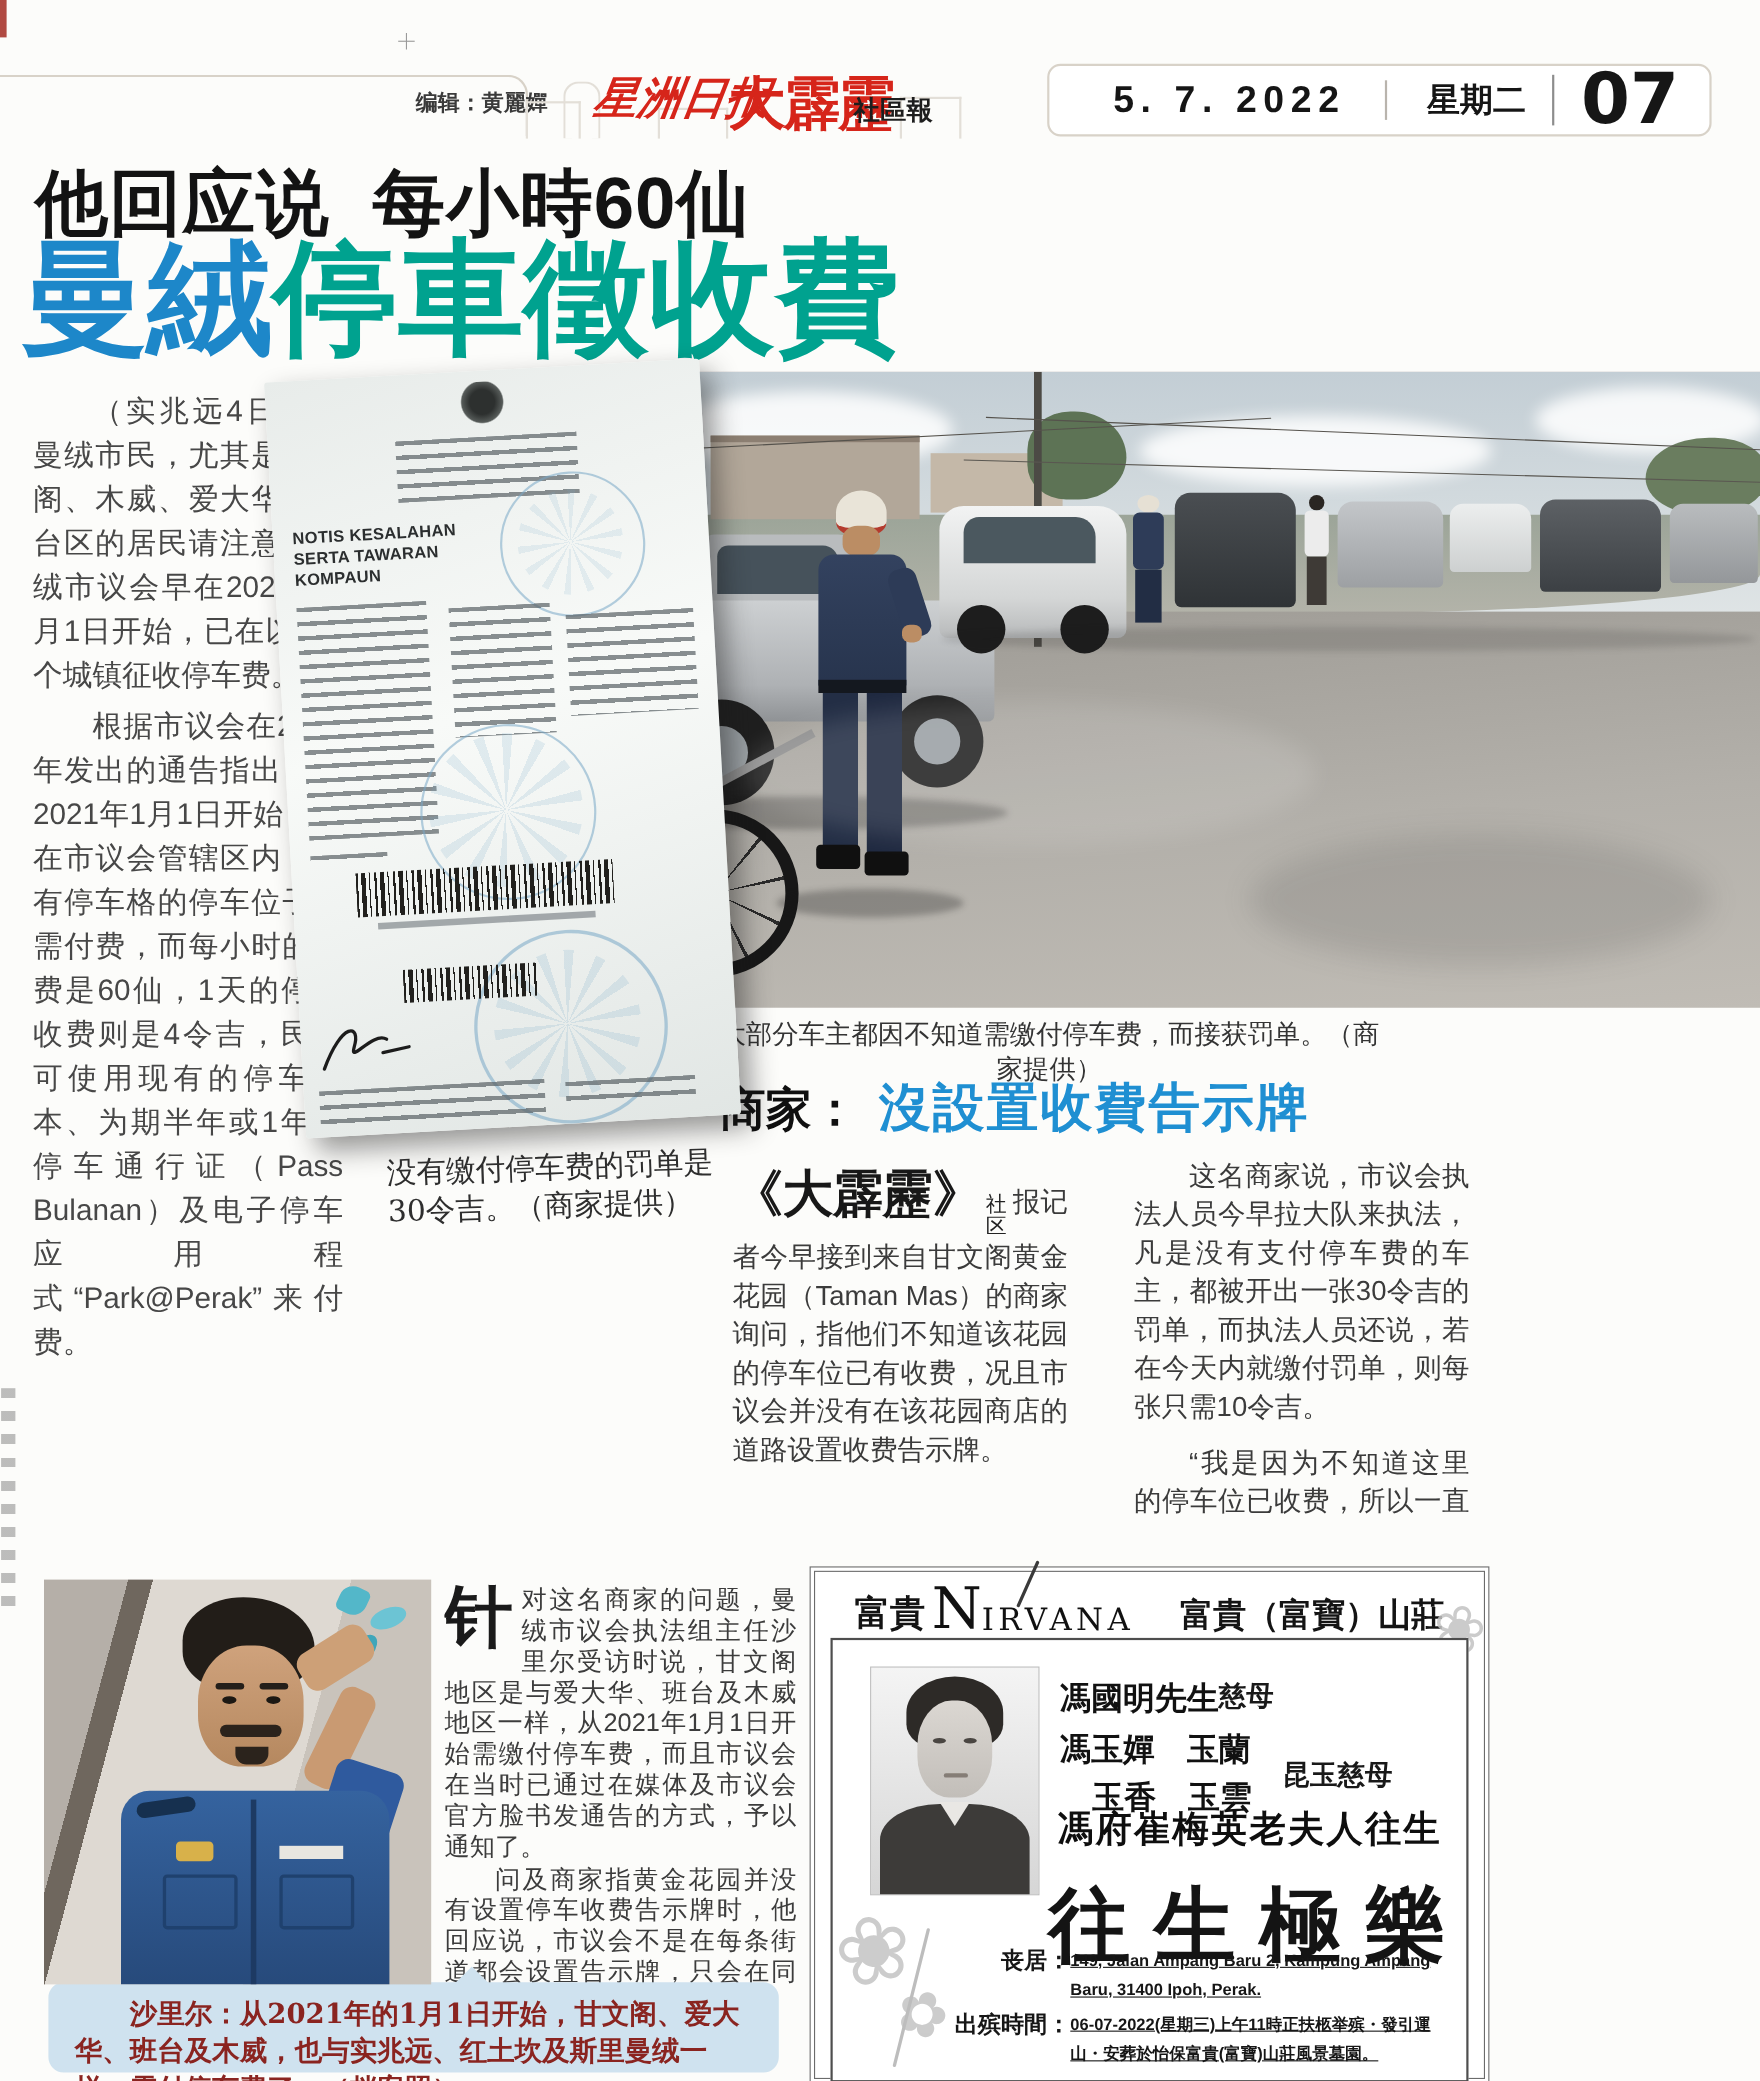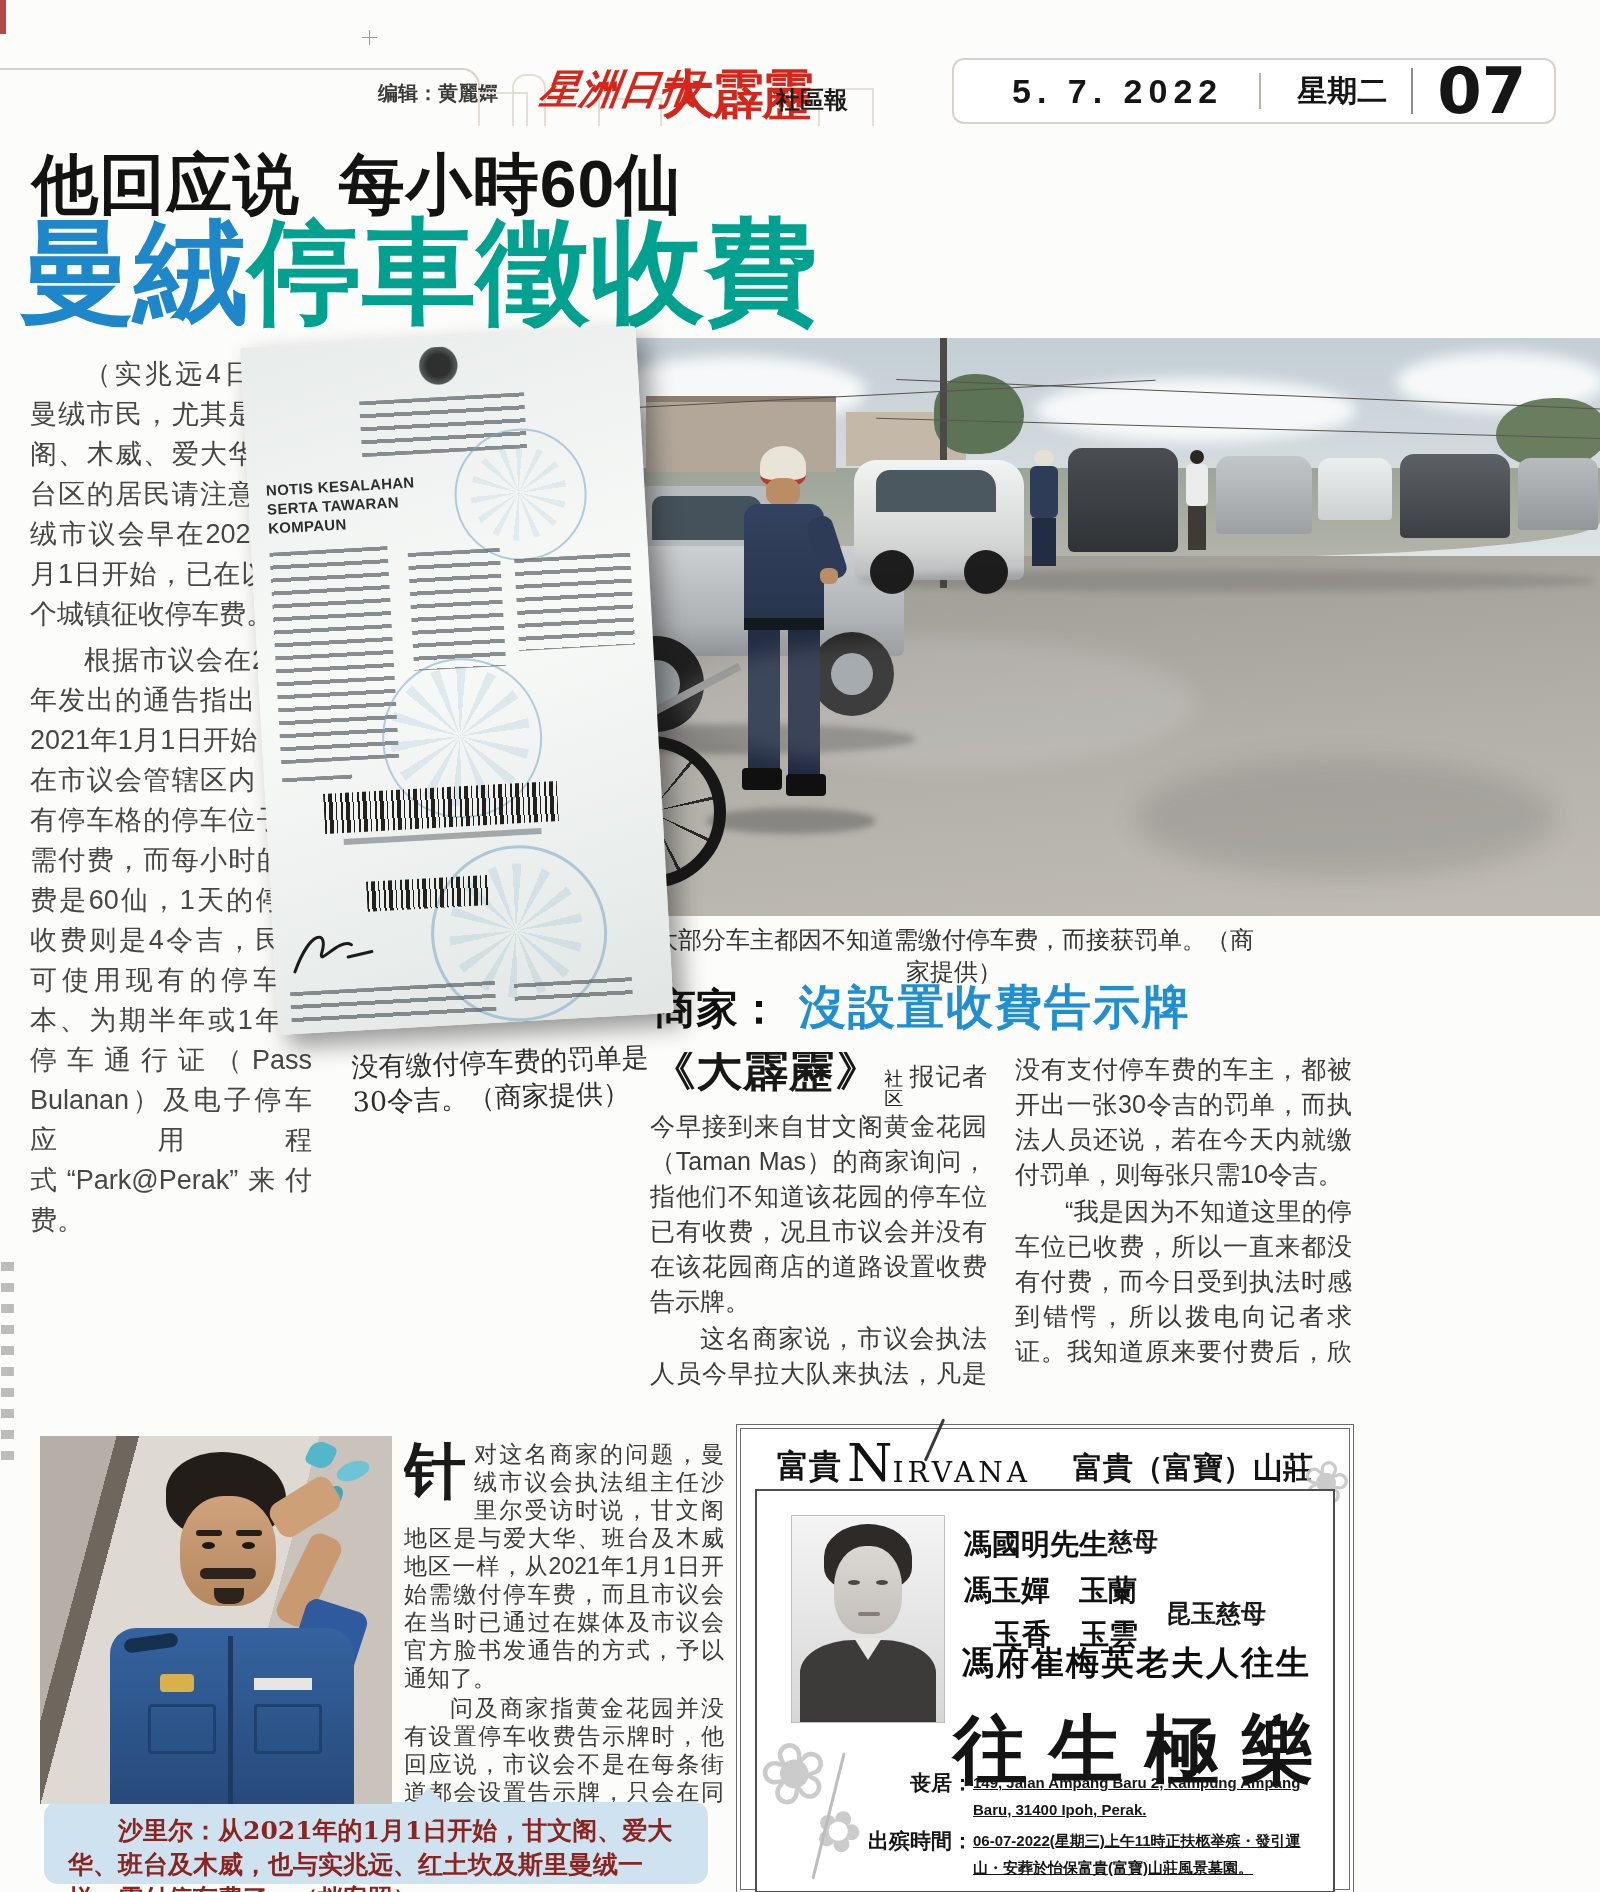--- a/index.html
+++ b/index.html
@@ -40,21 +40,21 @@
   .swirl{border-radius:50%;background:repeating-conic-gradient(rgba(120,170,200,.3) 0 8deg,transparent 8deg 26deg);}
   .barcode{background:repeating-linear-gradient(90deg,#21201d 0 2px,transparent 2px 5px,#21201d 5px 9px,transparent 9px 12px,#21201d 12px 13px,transparent 13px 17px);}
   .ticket-title{font-size:15px;line-height:19px;font-weight:800;color:#2b2e2f;letter-spacing:.3px;}
   .ticket-caption{font-family:"DejaVu Serif",serif;font-size:27px;line-height:35px;color:#2e2e2e;transform:rotate(-2deg);z-index:4;}
   
   .a2-head{display:flex;align-items:baseline;gap:19px;}
   .a2-prefix{font-size:42px;font-weight:900;color:#101010;}
   .a2-main{font-size:47px;font-weight:900;color:var(--subhead-blue);letter-spacing:2px;}
   .a2-cols{width:702px;height:356px;column-count:2;column-gap:28px;column-fill:auto;
            font-size:25px;line-height:35px;color:#3b3b3b;text-align:justify;overflow:hidden;}
-  .a2-cols p{margin:0;}
+  .a2-cols p{margin:16px;}
   .a2-cols p.ind{text-indent:2em;margin-top:2px;}
   .lede-brand{font-family:"DejaVu Serif",serif;font-size:46px;font-weight:900;color:#181818;letter-spacing:-1px;}
   .lede-stack{display:inline-flex;flex-direction:column;font-size:19px;line-height:20px;color:#222;vertical-align:baseline;margin:0 5px 0 3px;}
   
   .a3-head{display:flex;align-items:baseline;gap:8px;}
   .a3-prefix{font-size:40px;font-weight:900;color:#101010;}
   .a3-main{font-size:44px;font-weight:900;color:var(--subhead-blue);letter-spacing:1px;}
   .a3-photo{overflow:hidden;z-index:1;background:linear-gradient(105deg,#b5afa8 0 17%,#6f675e 17% 22%,#ded9d2 22% 62%,#c9c3bb 62% 100%);}
   .a3-text{width:320px;height:364px;font-size:23px;line-height:28px;color:#3c3c3c;text-align:justify;overflow:hidden;}
   .a3-text p{margin:0;}

